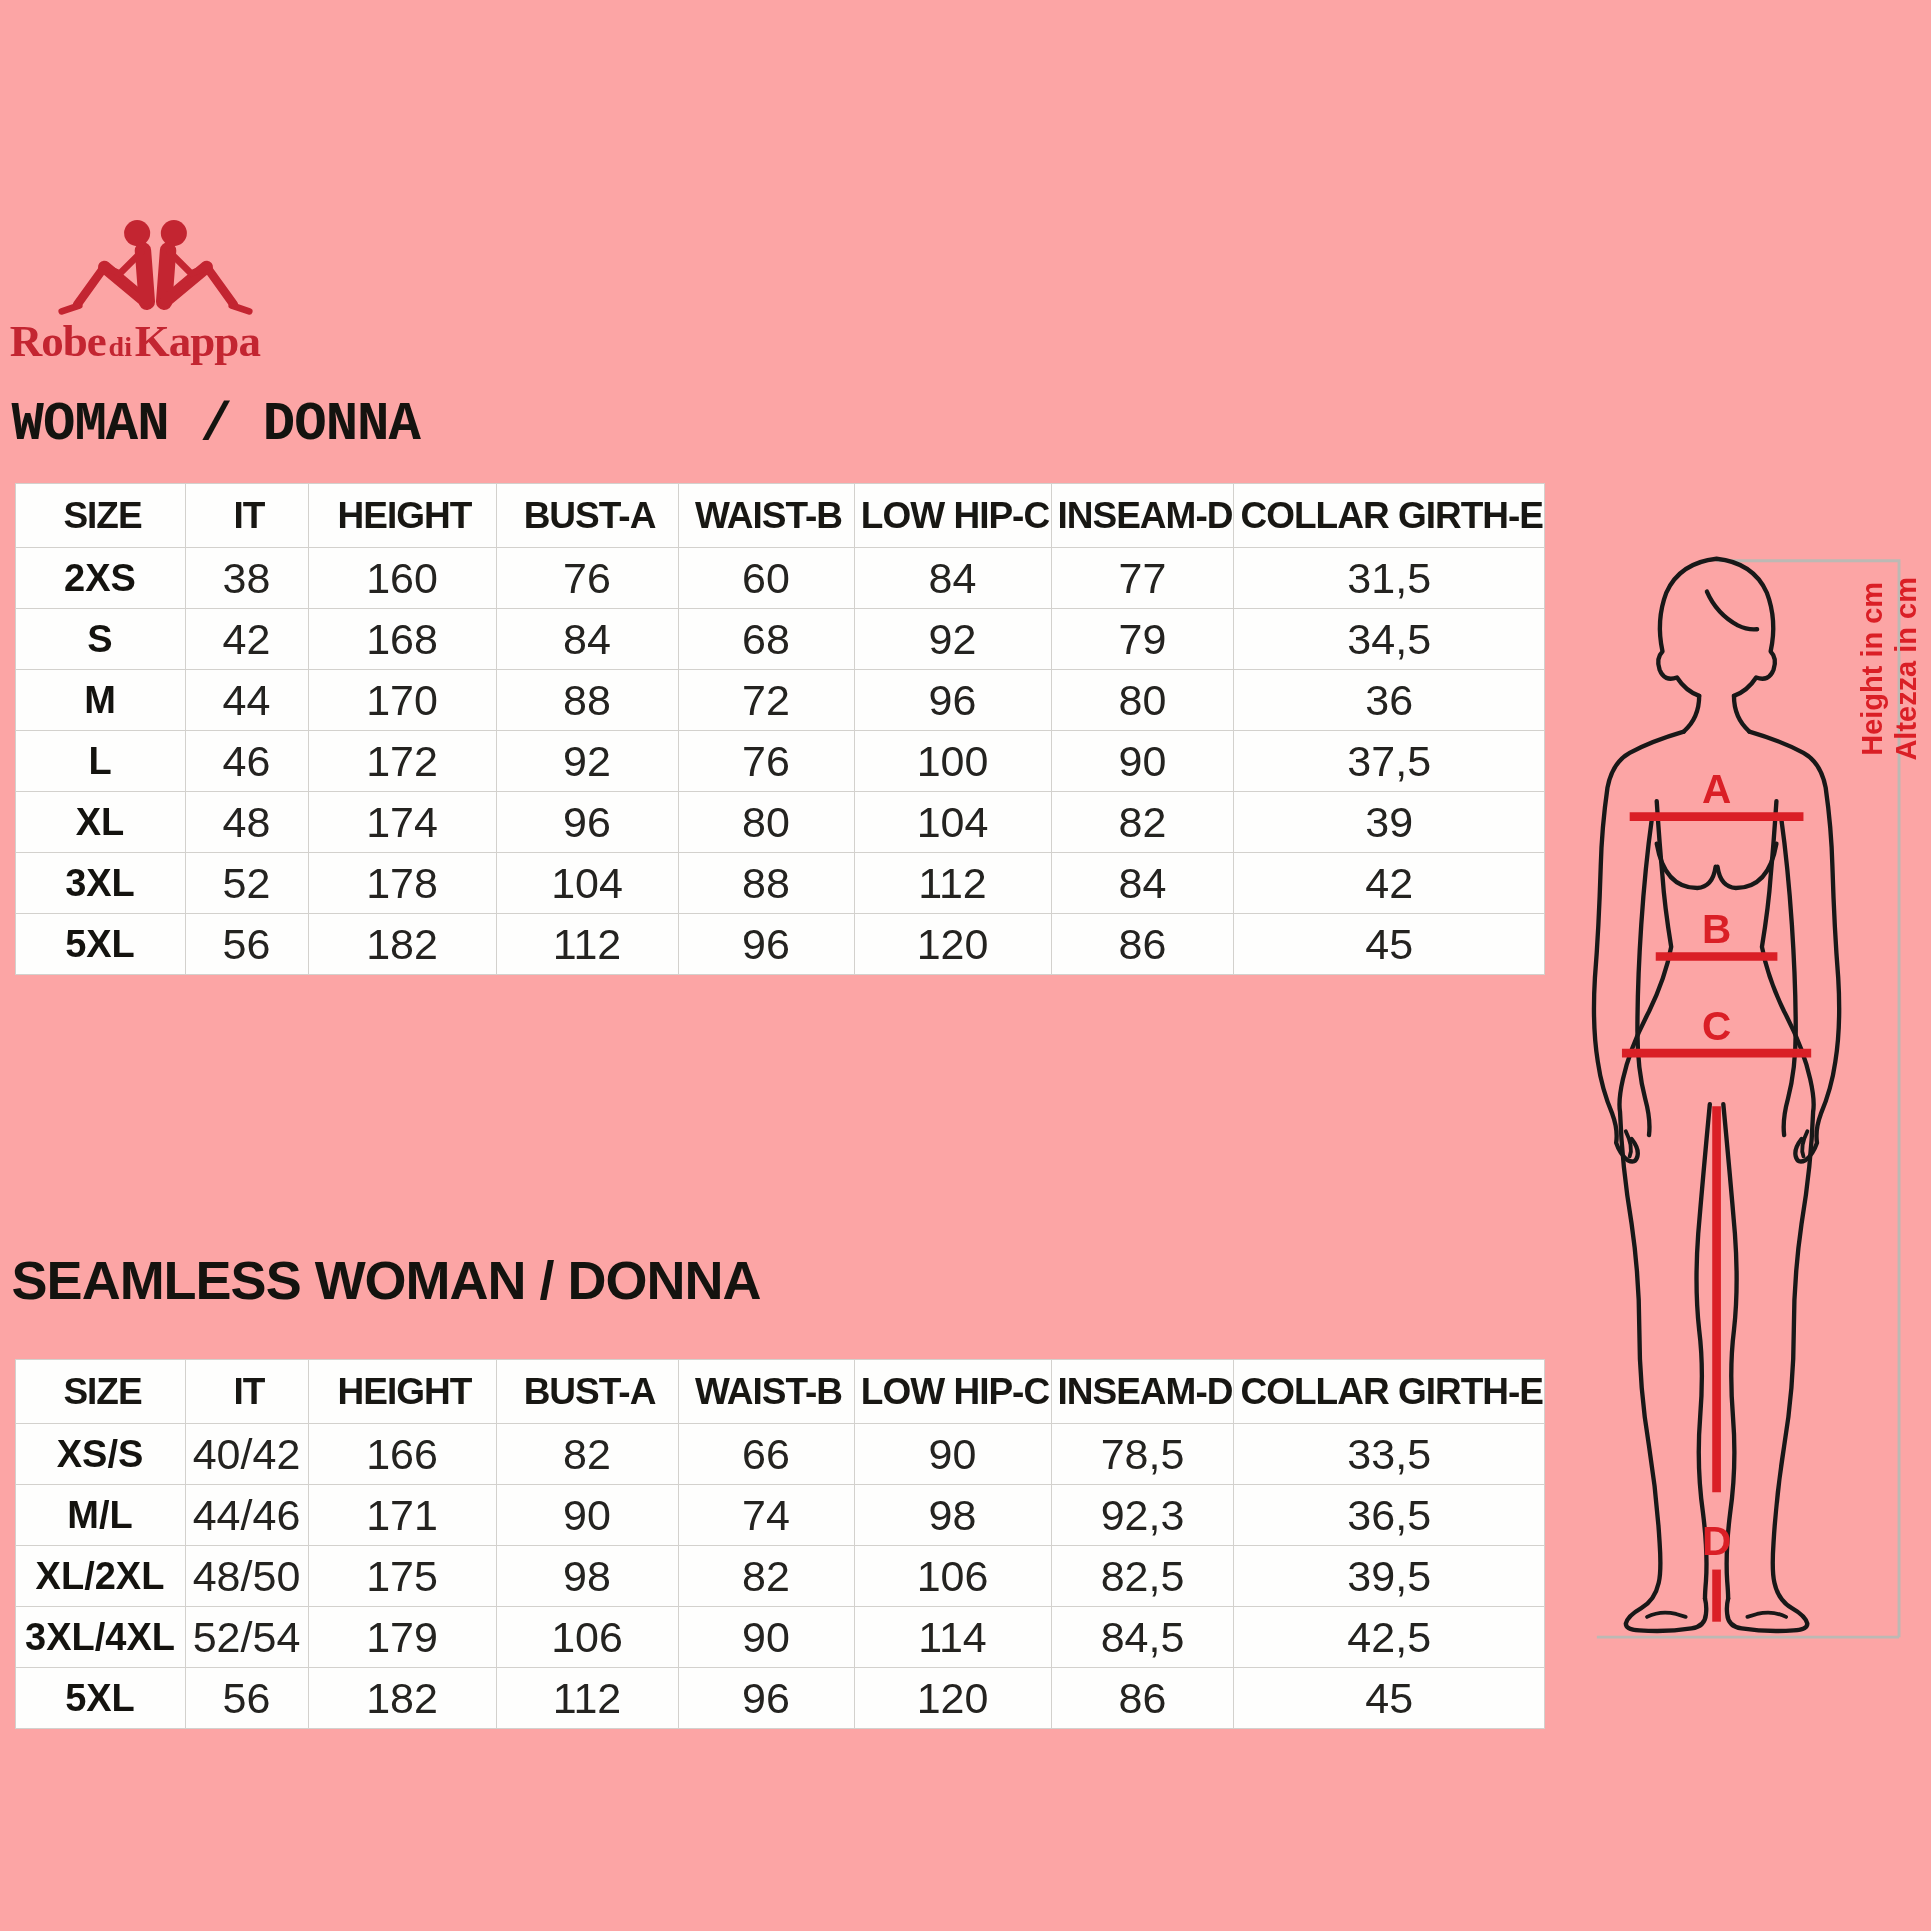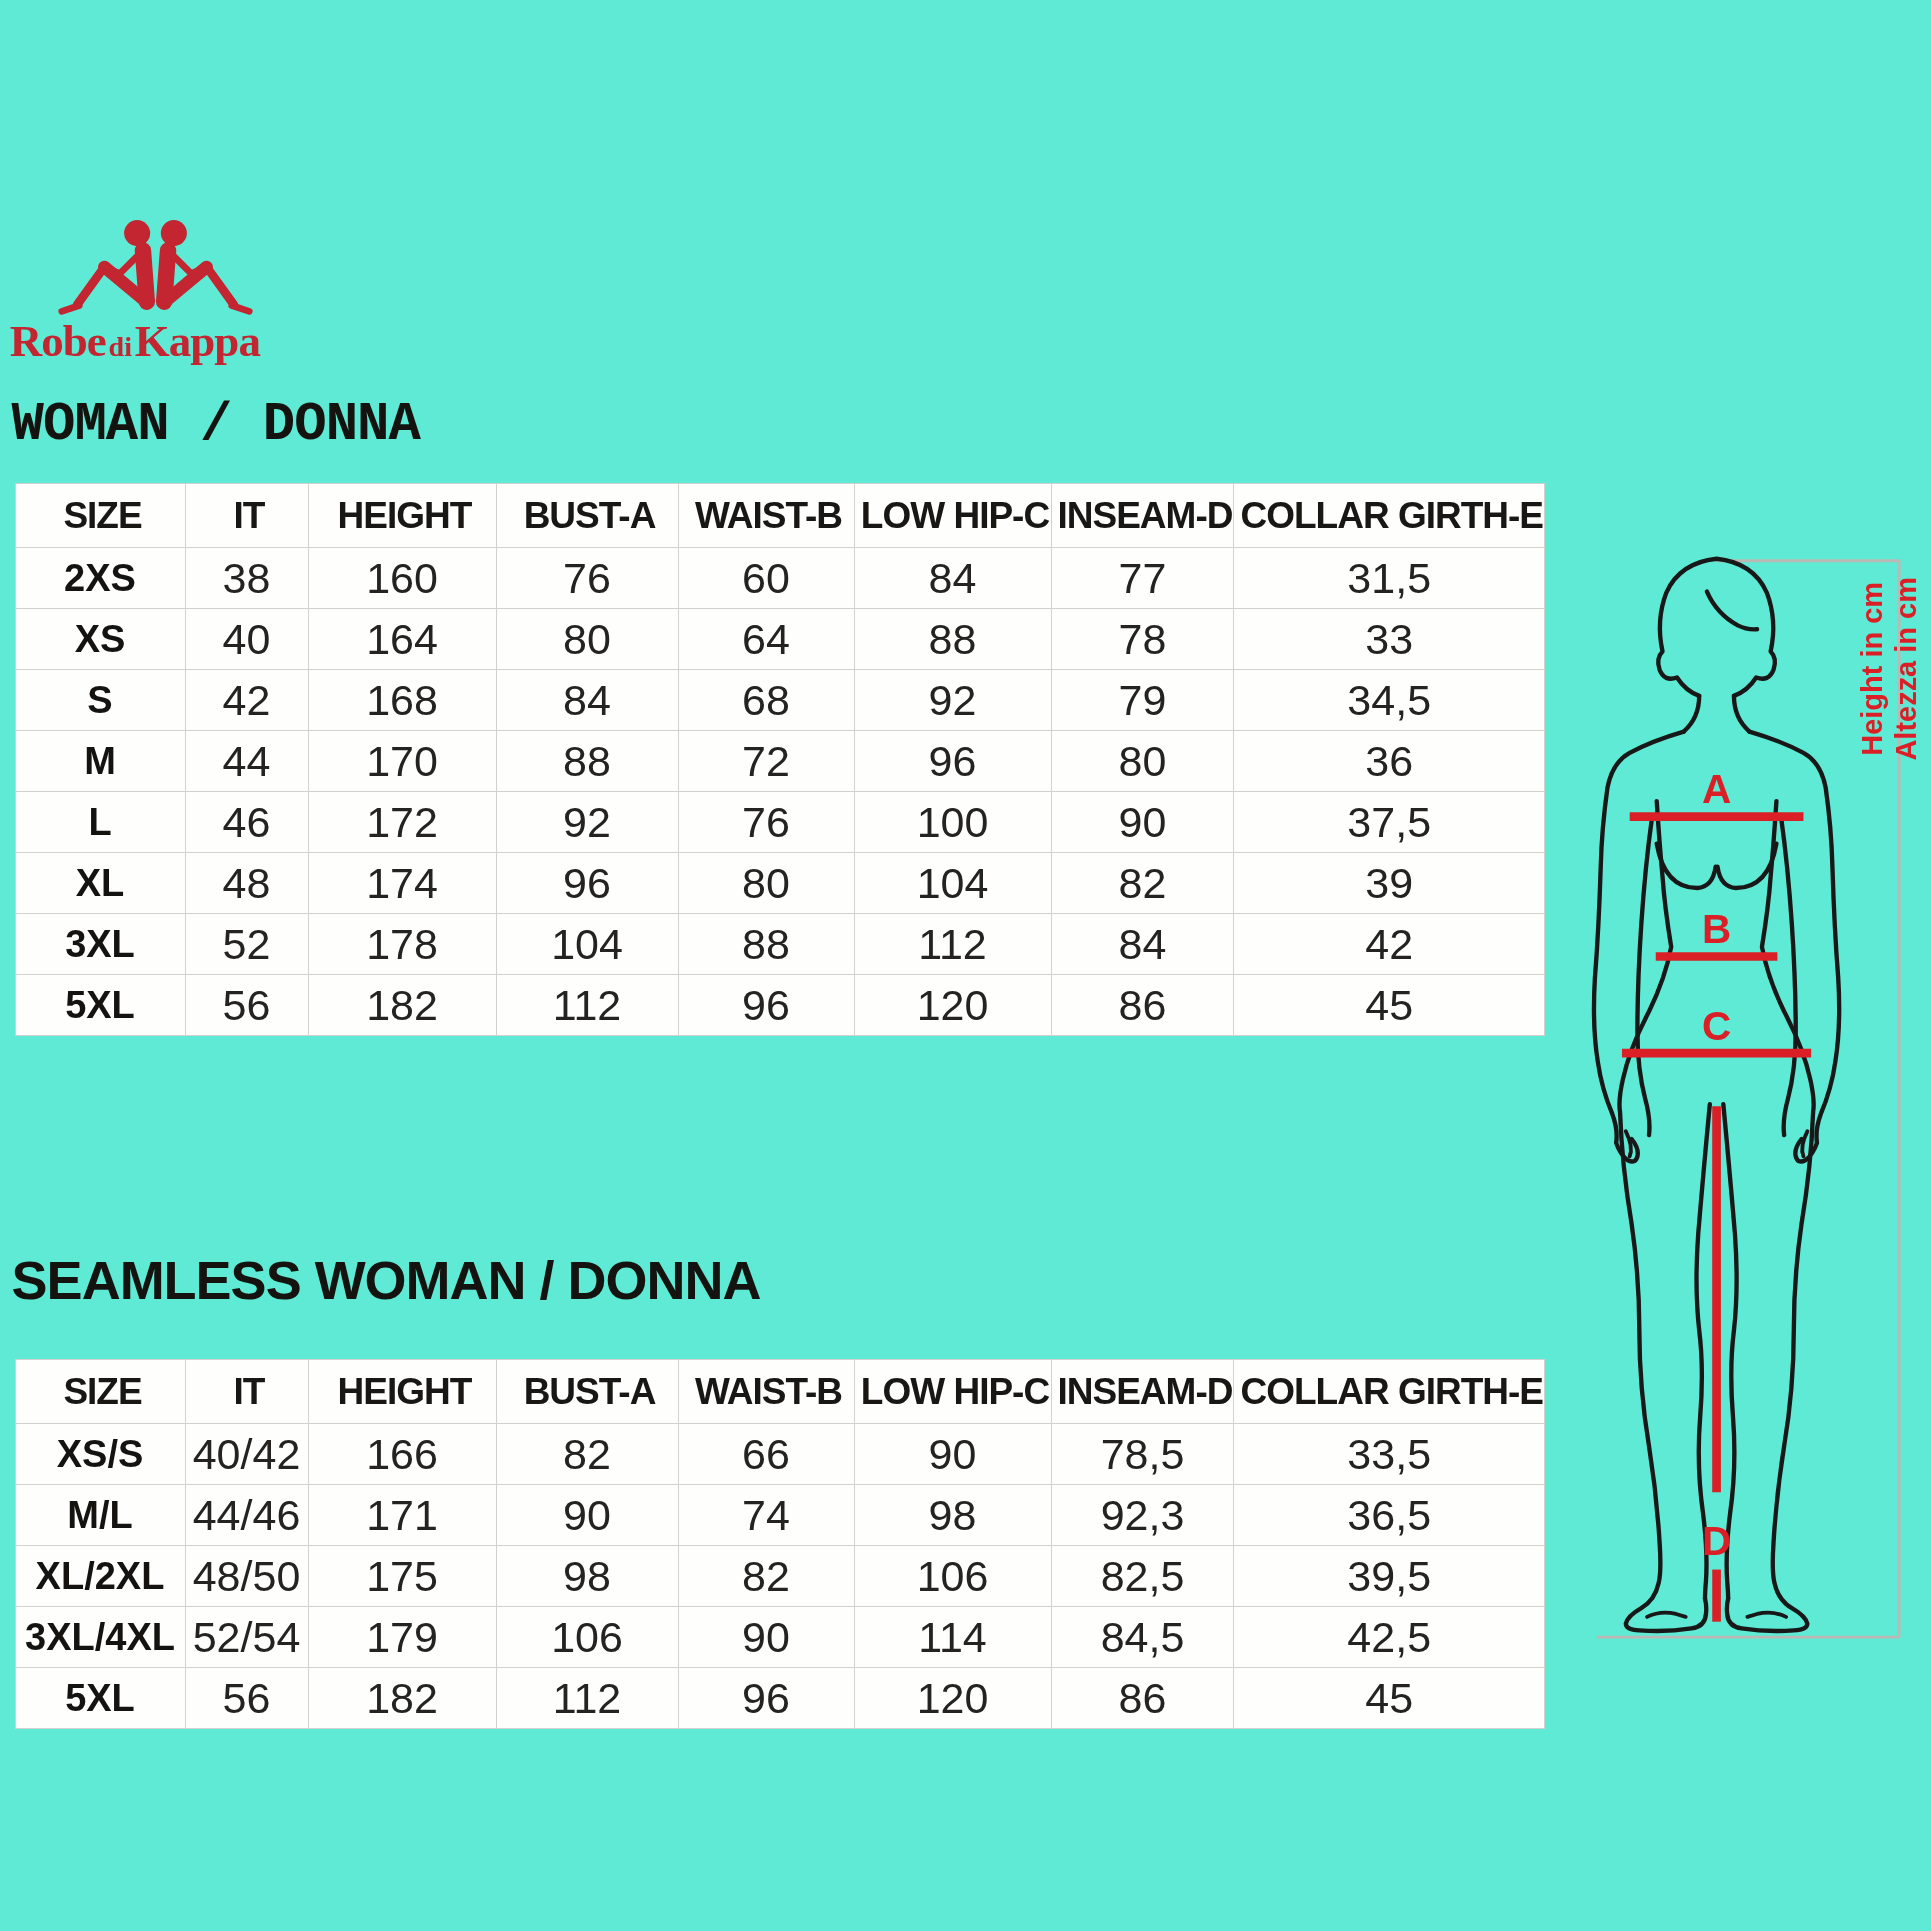--- a/index.html
+++ b/index.html
@@ -1,18 +1,18 @@
 <!DOCTYPE html>
 <html><head>
 <meta charset="utf-8">
 <style>
   html,body { margin:0; padding:0; background:#ffffff; }
   .page {
     position:relative; width:1931px; height:1931px;
-    background:#5eead4; overflow:hidden;
+    background:#fca5a5; overflow:hidden;
     font-family:"Liberation Sans", sans-serif; color:#1d1c1a;
   }
   .brand-mark { position:absolute; left:56px; top:207px; width:199px; height:116px; }
   .brand-name {
     position:absolute; left:9.7px; top:319px; width:290px;
     font-family:"Liberation Serif", serif; font-weight:bold;
     color:#c32531; white-space:nowrap; line-height:1;
   }
   .brand-name .big   { font-size:45px; letter-spacing:-1px; }
   .brand-name .small { font-size:28px; margin:0 2.9px; }
@@ -98,30 +98,20 @@
           <td class="size-col">2XS</td>
           <td>38</td>
           <td>160</td>
           <td>76</td>
           <td>60</td>
           <td>84</td>
           <td>77</td>
           <td>31,5</td>
         </tr>
         <tr>
-          <td class="size-col">XS</td>
-          <td>40</td>
-          <td>164</td>
-          <td>80</td>
-          <td>64</td>
-          <td>88</td>
-          <td>78</td>
-          <td>33</td>
-        </tr>
-        <tr>
           <td class="size-col">S</td>
           <td>42</td>
           <td>168</td>
           <td>84</td>
           <td>68</td>
           <td>92</td>
           <td>79</td>
           <td>34,5</td>
         </tr>
         <tr>

